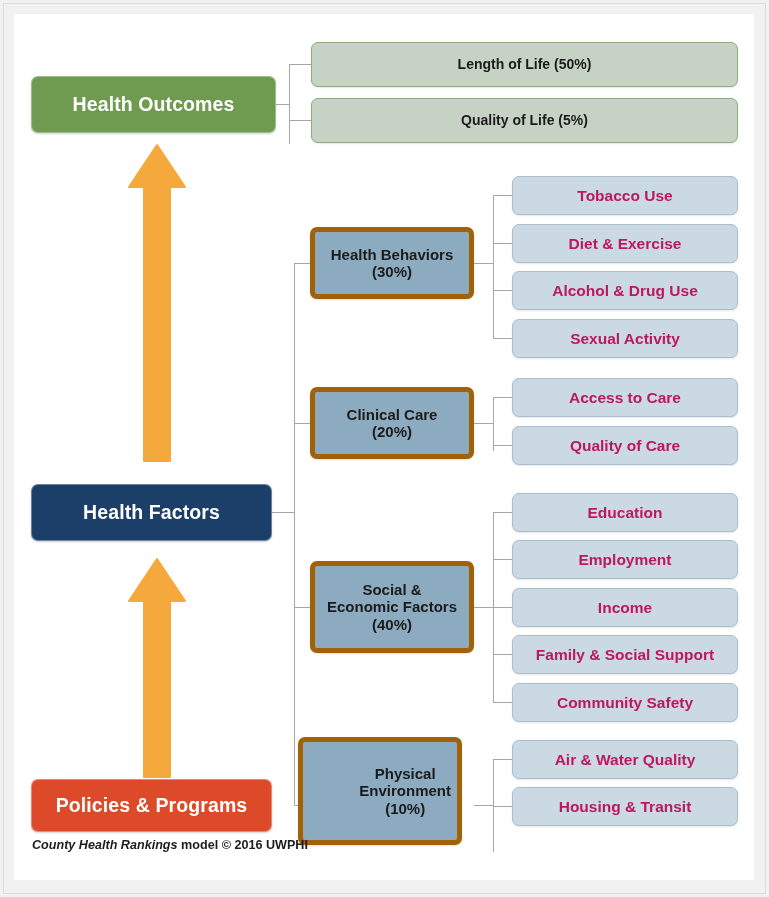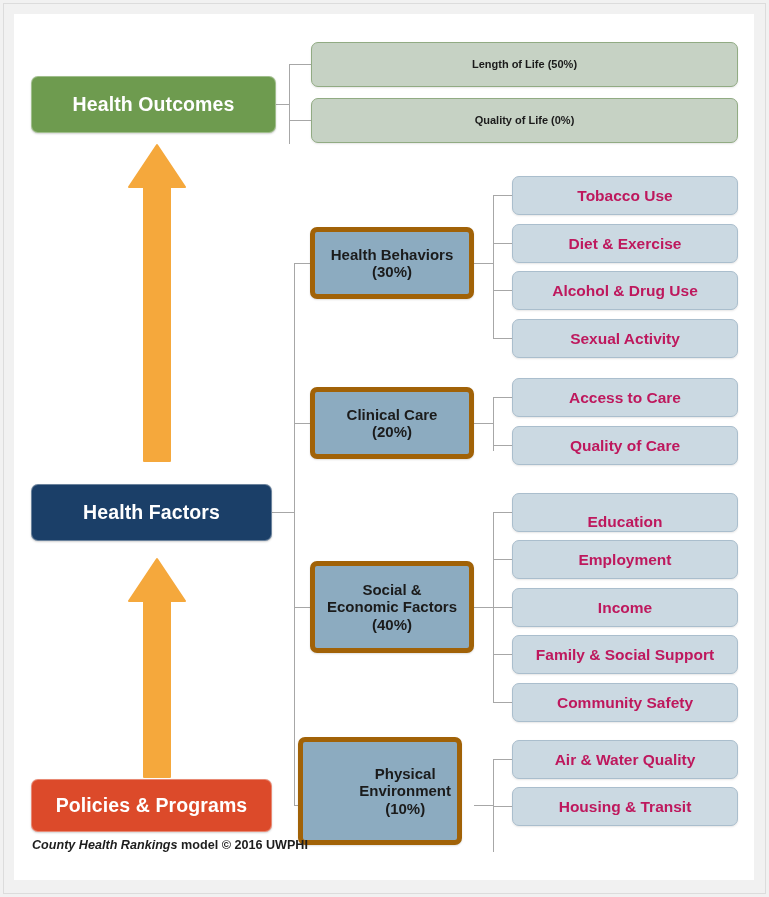--- a/index.html
+++ b/index.html
@@ -72,21 +72,21 @@
     background: #cbd9e2;
     border: 1px solid #aabecd;
     color: #be185d;
     font-size: 15.5px;
     box-shadow: 0 1px 2px rgba(0,0,0,0.10);
   }
   .node.leaf-green {
     background: #c6d2c4;
     border: 1px solid #91ab83;
     color: #1b1b1b;
-    font-size: 11px;
+    font-size: 14px;
     box-shadow: 0 1px 2px rgba(0,0,0,0.10);
   }
 
   .node .label {
     display: block;
     padding: 0 6px;
     white-space: pre-line;
   }
 
   
@@ -177,21 +177,21 @@
     </div>
 
     <div class="node lvl1 node-policies" style="left:17px; top:765px; width:241px; height:53px;">
       <span class="label">Policies &amp; Programs</span>
     </div>
 
     <div class="node leaf-green" style="left:297px; top:28px; width:427px; height:45px;">
       <span class="label">Length of Life (50%)</span>
     </div>
     <div class="node leaf-green" style="left:297px; top:84px; width:427px; height:45px;">
-      <span class="label">Quality of Life (0%)</span>
+      <span class="label">Quality of Life (5%)</span>
     </div>
 
     <div class="node lvl2" style="left:296px; top:213px; width:164px; height:72px;">
       <span class="label">Health Behaviors
 (30%)</span>
     </div>
 
     <div class="node leaf" style="left:498px; top:162px; width:226px; height:39px;">
       <span class="label">Tobacco Use</span>
     </div>
@@ -216,21 +216,21 @@
     <div class="node leaf" style="left:498px; top:412px; width:226px; height:39px;">
       <span class="label">Quality of Care</span>
     </div>
 
     <div class="node lvl2" style="left:296px; top:547px; width:164px; height:92px;">
       <span class="label">Social &amp;
 Economic Factors
 (40%)</span>
     </div>
 
-    <div class="node leaf" style="left:498px; top:479px; width:226px; height:39px;align-items:flex-end;">
+    <div class="node leaf" style="left:498px; top:479px; width:226px; height:39px;">
       <span class="label">Education</span>
     </div>
     <div class="node leaf" style="left:498px; top:526px; width:226px; height:39px;">
       <span class="label">Employment</span>
     </div>
     <div class="node leaf" style="left:498px; top:574px; width:226px; height:39px;">
       <span class="label">Income</span>
     </div>
     <div class="node leaf" style="left:498px; top:621px; width:226px; height:39px;">
       <span class="label">Family &amp; Social Support</span>

